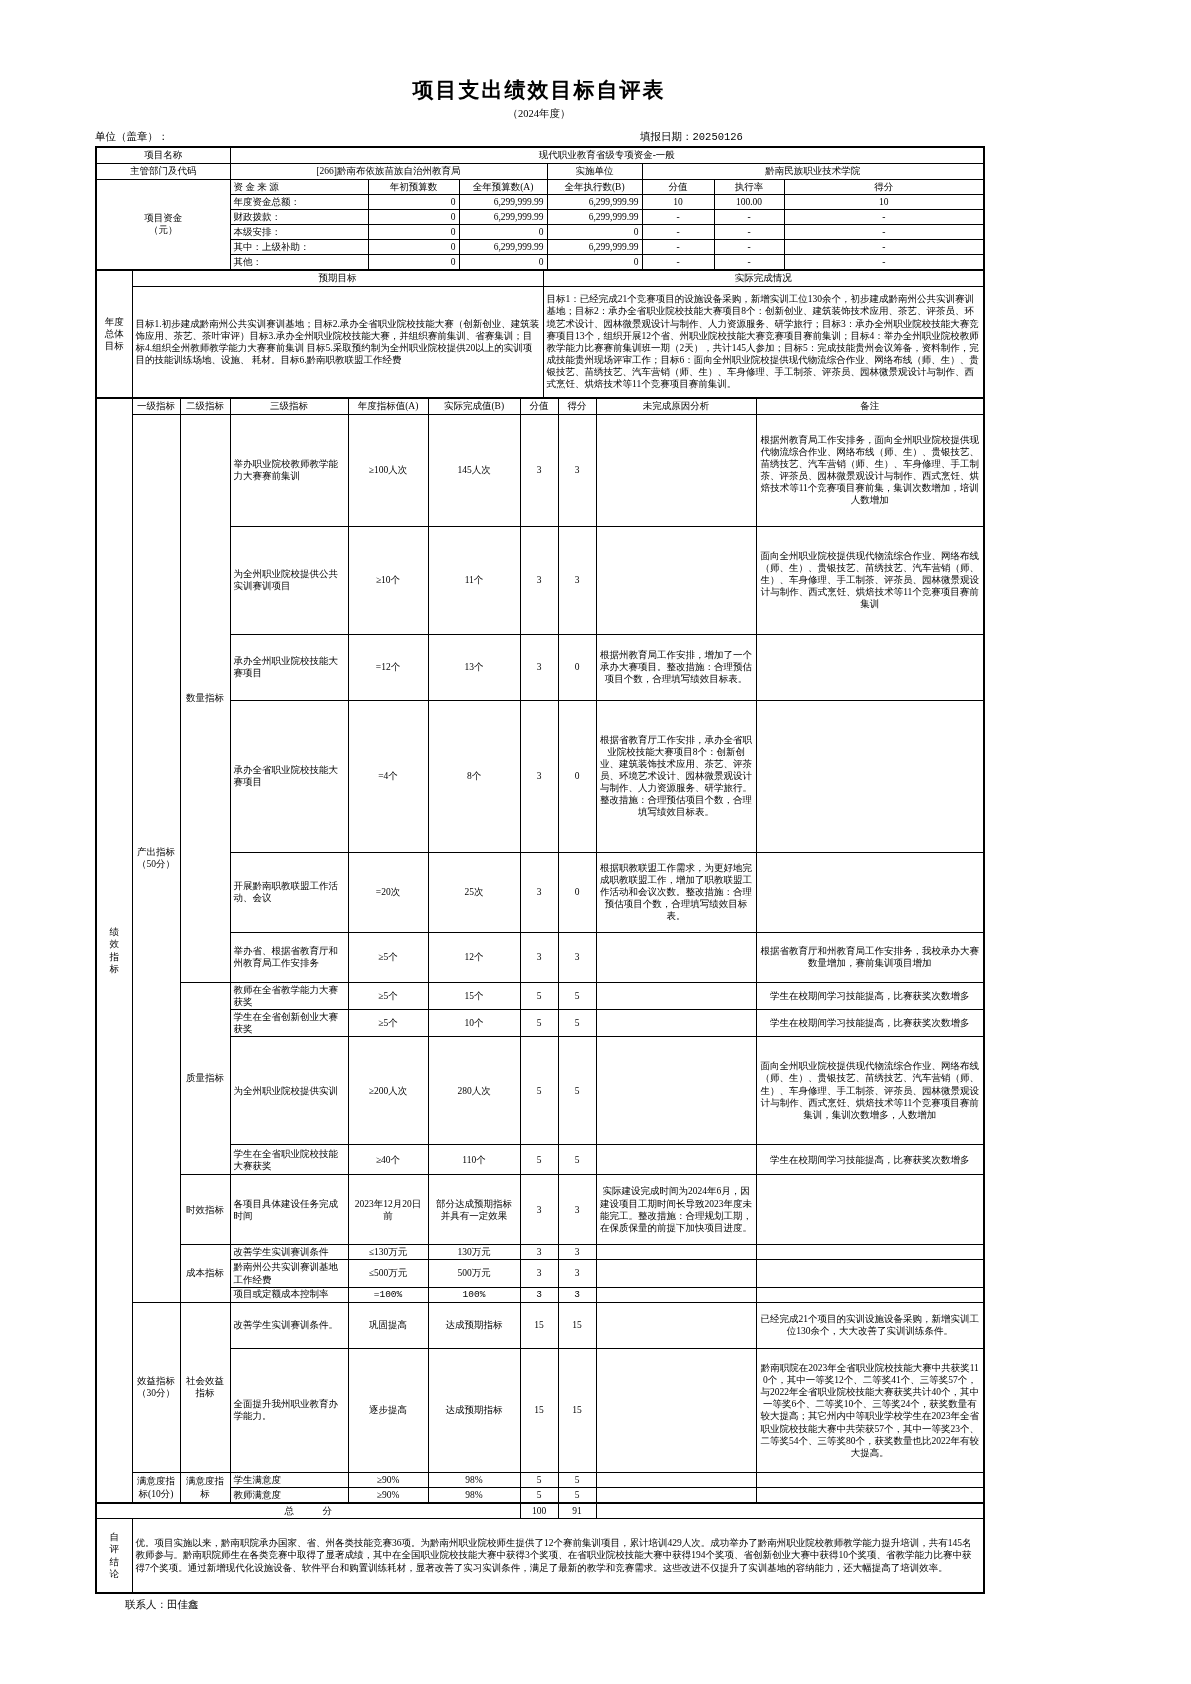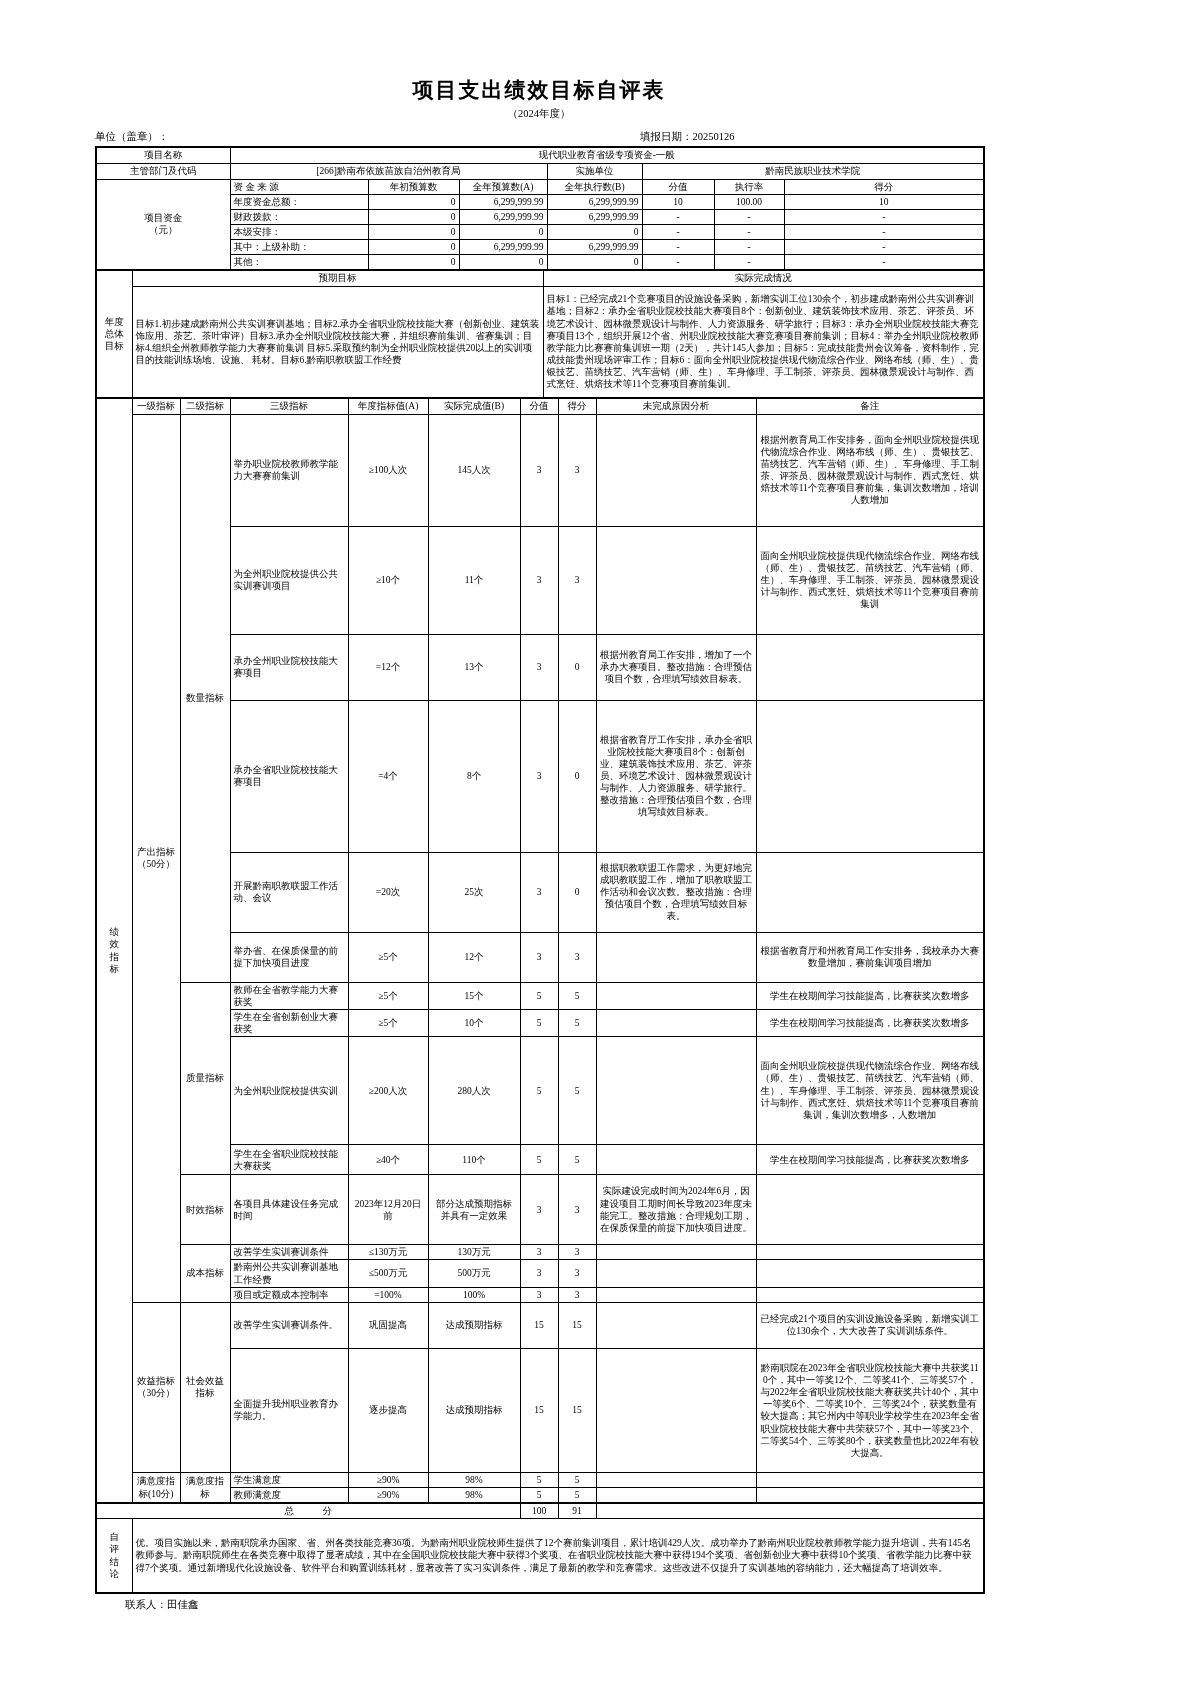--- a/index.html
+++ b/index.html
@@ -2,21 +2,21 @@
 <html><head>
 <meta charset="utf-8">
 <style>
   html,body{margin:0;padding:0;background:#ffffff;color:#000;}
   body{width:1191px;font-family:"Liberation Serif",serif;}
   .page{width:1191px;min-height:1684px;box-sizing:border-box;padding-top:76px;position:relative;}
   .content{width:888px;margin-left:95px;}
   .title{text-align:center;font-family:"Liberation Sans",sans-serif;font-weight:bold;font-size:21px;letter-spacing:2px;}
   .subtitle{text-align:center;font-size:10.5px;margin-top:3px;}
   .meta-row{position:relative;height:16px;font-size:10.5px;margin-top:9px;}
-  .meta-date{position:absolute;left:545px;top:0;}
+  .meta-date{position:absolute;left:545px;top:0;font-family:Liberation Mono, monospace;}
   table.tbl{border-collapse:collapse;table-layout:fixed;width:888px;border:2px solid #000;}
   table.tbl + table.tbl{margin-top:-2px;}
   .tbl td{border:1px solid #000;font-size:9.5px;line-height:1.28;padding:1px 3px;vertical-align:middle;
           white-space:pre-line;word-break:break-all;box-sizing:border-box;}
   .tc{text-align:center}.tl{text-align:left}.tr{text-align:right}
   .ind0{padding-left:3px}.ind1{padding-left:12px}.ind2{padding-left:21px}
   .hd{font-size:9.5px;}
   .footer{font-size:10.5px;margin:4px 0 0 30px;}
 </style>
 </head>
@@ -206,21 +206,21 @@
           <tr style="height: 80px;">
             <td class="tl">开展黔南职教联盟工作活动、会议</td>
             <td class="tc">=20次</td>
             <td class="tc">25次</td>
             <td class="tc">3</td>
             <td class="tc">0</td>
             <td class="tc">根据职教联盟工作需求，为更好地完成职教联盟工作，增加了职教联盟工作活动和会议次数。整改措施：合理预估项目个数，合理填写绩效目标表。</td>
             <td class="tc"></td>
           </tr>
           <tr style="height: 50px;">
-            <td class="tl">举办省、在保质保量的前提下加快项目进度</td>
+            <td class="tl">举办省、根据省教育厅和州教育局工作安排务</td>
             <td class="tc">≥5个</td>
             <td class="tc">12个</td>
             <td class="tc">3</td>
             <td class="tc">3</td>
             <td class="tc"></td>
             <td class="tc">根据省教育厅和州教育局工作安排务，我校承办大赛数量增加，赛前集训项目增加</td>
           </tr>
           <tr style="height: 26px;">
             <td class="tc" rowspan="4">质量指标</td>
             <td class="tl">教师在全省教学能力大赛获奖</td>
@@ -280,21 +280,21 @@
           </tr>
           <tr style="height: 22px;">
             <td class="tl">黔南州公共实训赛训基地工作经费</td>
             <td class="tc">≤500万元</td>
             <td class="tc">500万元</td>
             <td class="tc">3</td>
             <td class="tc">3</td>
             <td class="tc"></td>
             <td class="tc"></td>
           </tr>
-          <tr style="height: 14px;">
+          <tr style="height: 14px; font-family: Liberation Mono, monospace;">
             <td class="tl">项目或定额成本控制率</td>
             <td class="tc">=100%</td>
             <td class="tc">100%</td>
             <td class="tc">3</td>
             <td class="tc">3</td>
             <td class="tc"></td>
             <td class="tc"></td>
           </tr>
           <tr style="height: 46px;">
             <td class="tc" rowspan="2">效益指标

